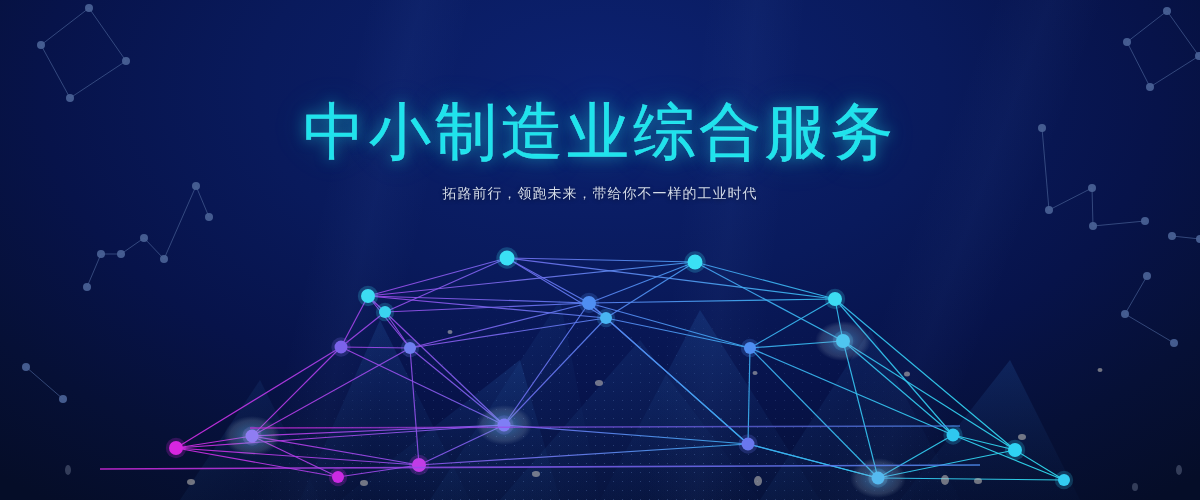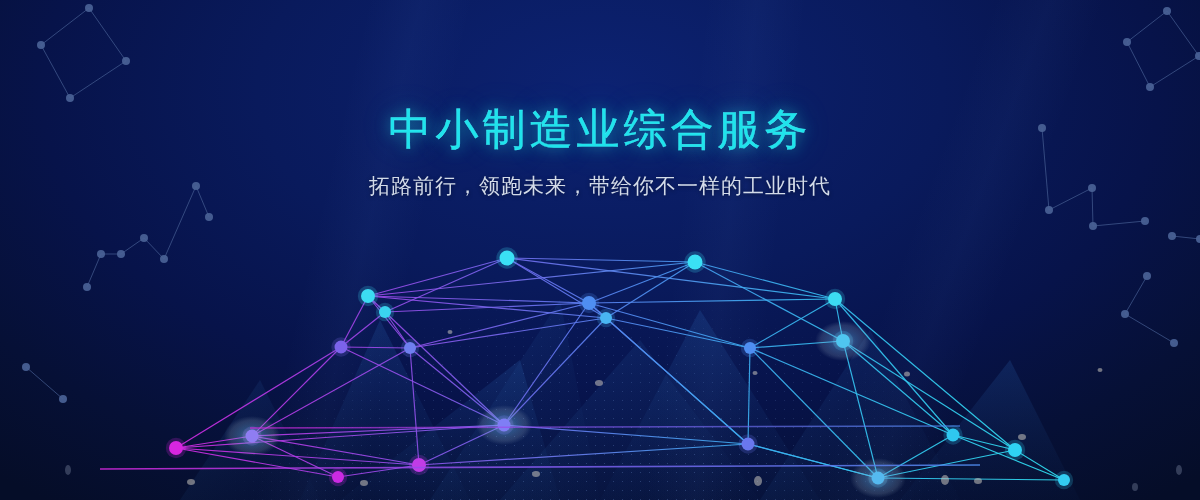--- a/index.html
+++ b/index.html
@@ -27,32 +27,32 @@
   }
 
   .layer{position:absolute;left:0;top:0;width:1200px;height:500px;}
 
   
   .text-block{
     position:absolute;left:0;top:96px;width:1200px;
     text-align:center;z-index:40;
   }
   .title{
-    margin:9px;
-    font-size:43px;
+    margin:0;
+    font-size:62px;
     line-height:1.15;
     letter-spacing:4px;
     font-weight:400;
     color:#1fe3ec;
     text-shadow:0 0 14px rgba(31,227,236,.55),0 0 34px rgba(31,227,236,.28);
     -webkit-text-stroke:0.4px #3cf0f6;
   }
   .subtitle{
     margin:18px 0 0 0;
-    font-size:21px;
+    font-size:14px;
     letter-spacing:1px;
     font-weight:400;
     color:#d3dbe8;
     text-shadow:0 1px 4px rgba(0,0,0,.45);
   }
 
   
   .dots{
     position:absolute;left:150px;top:270px;width:900px;height:230px;
     background-image:radial-gradient(rgba(150,190,255,.30) 0.8px, transparent 0.9px);

